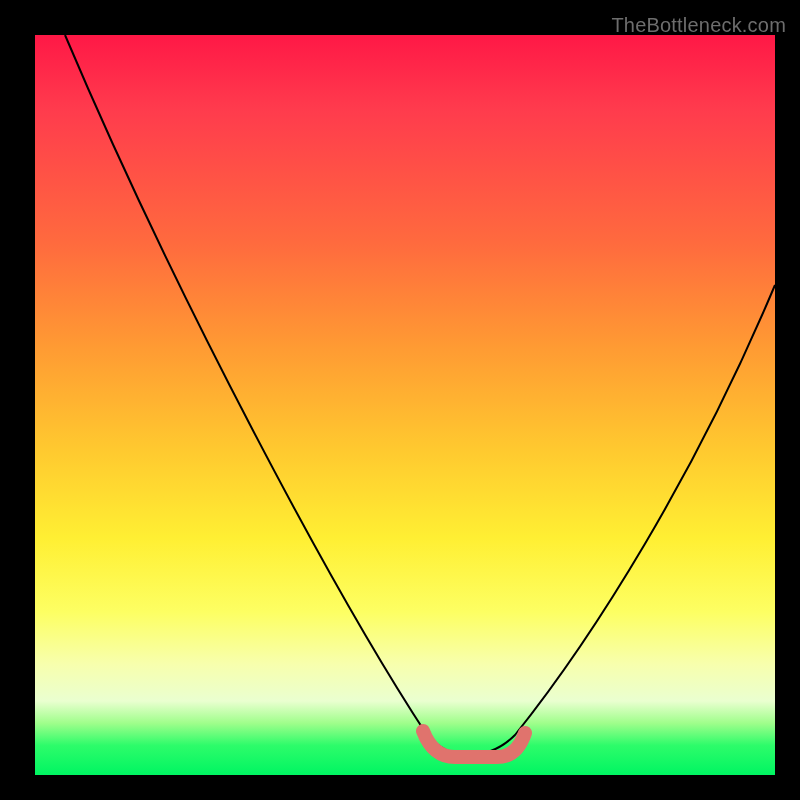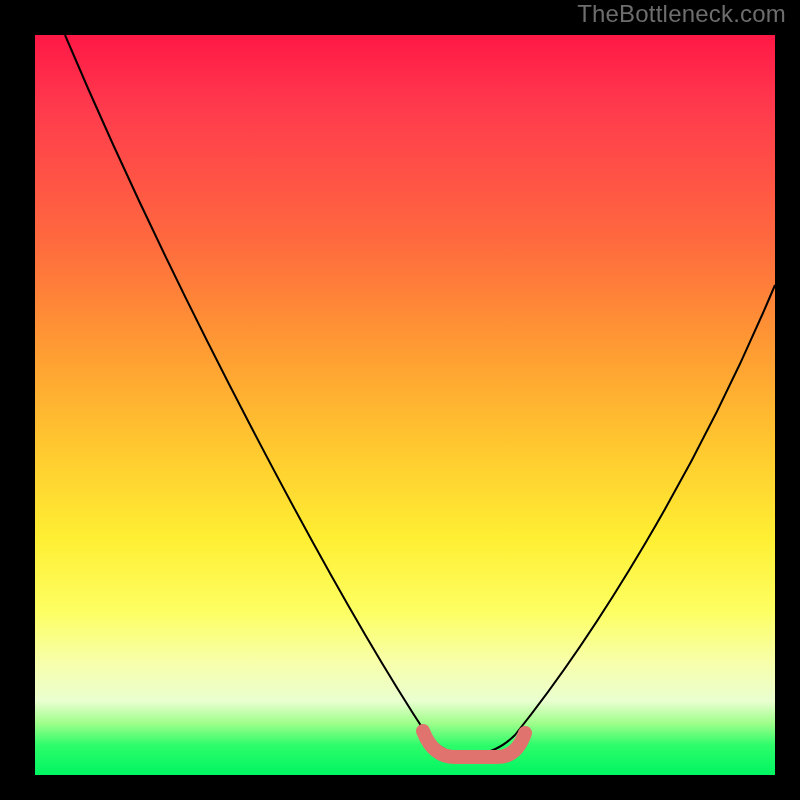--- a/index.html
+++ b/index.html
@@ -37,24 +37,24 @@
       #fdff63 78%,
       #f7ffad 85%,
       #eaffd0 90%,
       #9ffe8b 93%,
       #2dfc6a 96%,
       #00f562 100%
     );
   }
   .watermark {
     position: absolute;
-    top: 0;
+    top: 14px;
     right: 14px;
     color: #6d6d6d;
-    font-size: 24px;
+    font-size: 20px;
     letter-spacing: 0.2px;
     user-select: none;
   }
   svg.curve {
     position: absolute;
     left: 0;
     top: 0;
     width: 740px;
     height: 740px;
     overflow: visible;

